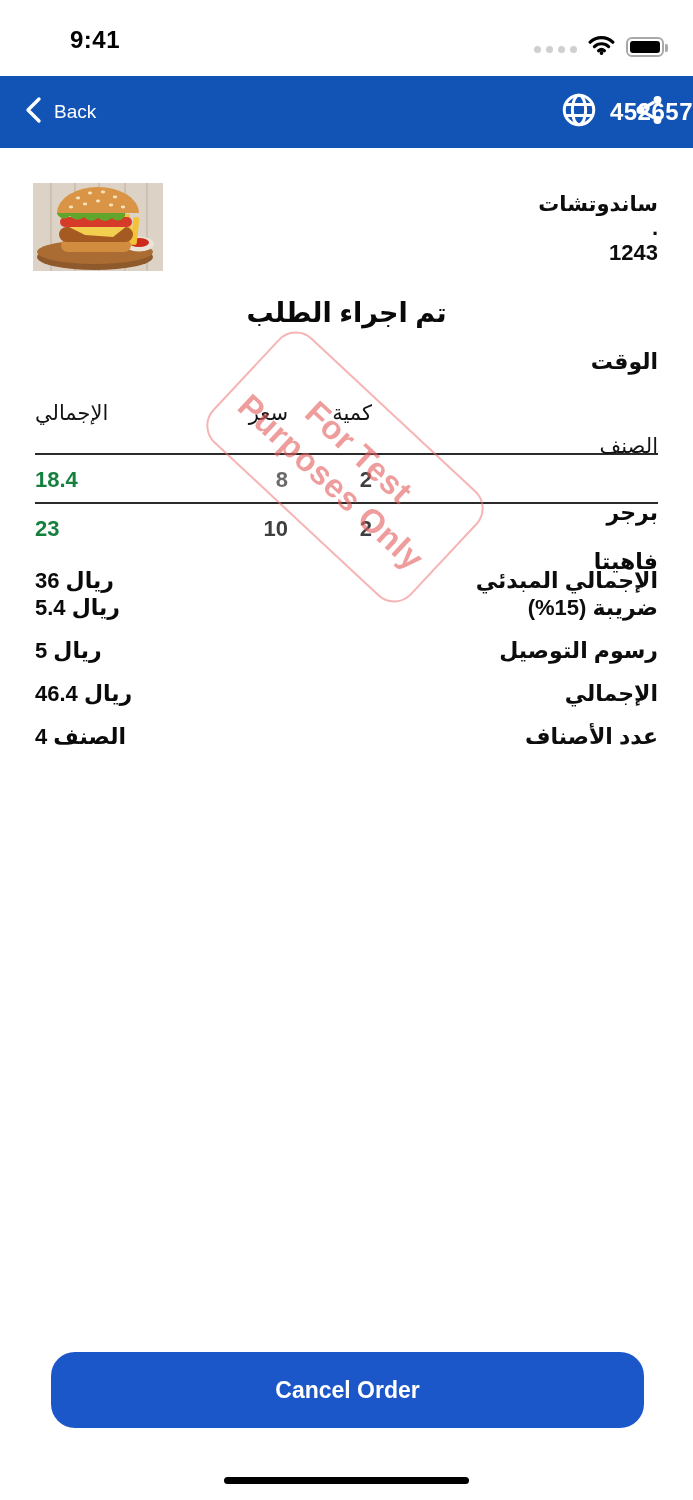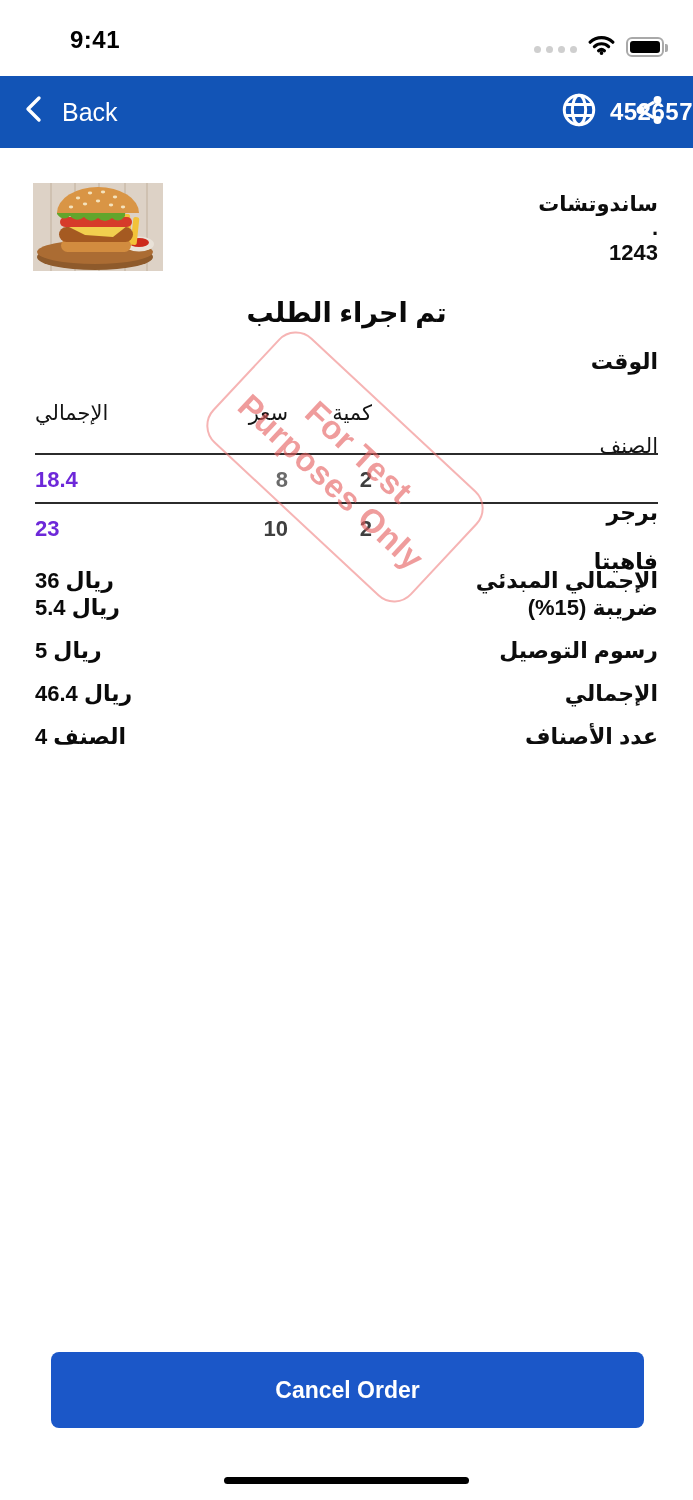--- a/index.html
+++ b/index.html
@@ -13,21 +13,21 @@
   .status-bar { position:absolute; top:0; left:0; width:693px; height:76px; background:#fff;margin-left:13px; }
   .status-time { position:absolute; left:57px; top:26px; font-size:24px; font-weight:700; color:#000; letter-spacing:.5px; }
   .status-icons { position:absolute; right:42px; top:35px; display:flex; align-items:center; gap:11px; }
   .cell-dots { display:flex; gap:5px; align-items:center; margin-top:4px; }
   .cell-dots i { width:7px; height:7px; border-radius:50%; background:#cfcfcf; display:block; }
   .battery { position:relative; width:38px; height:20px; border:2px solid #a9a9a9; border-radius:6px; }
   .battery .fill { position:absolute; left:2px; top:2px; right:2px; bottom:2px; background:#000; border-radius:3px; }
   .battery .nub { position:absolute; right:-6px; top:5px; width:3px; height:8px; background:#a9a9a9; border-radius:0 2px 2px 0; }
   
   .navbar { position:absolute; top:76px; left:0; width:693px; height:72px; background:#1254b6; display:flex; align-items:center; padding:0 24px; }
-  .back-btn { display:flex; align-items:center; gap:20px; color:#fff; font-size:25px; cursor:pointer; }
+  .back-btn { display:flex; align-items:center; gap:12px; color:#fff; font-size:19px; cursor:pointer; }
   .nav-title { position:absolute; left:0; right:0; text-align:right; color:#fff; font-size:24px; font-weight:700; letter-spacing:.5px; pointer-events:none; }
   .nav-actions { margin-left:auto; display:flex; align-items:center; gap:30px; z-index:2; }
   .icon-btn { width:40px; height:40px; display:flex; align-items:center; justify-content:center; cursor:pointer; }
   
   .content { position:absolute; top:148px; left:0; width:693px; }
   .product-header { margin:35px 35px 0 33px; display:flex; justify-content:space-between; align-items:flex-start; }
   .product-image { width:130px; height:88px; display:block; }
   .product-info { text-align:right; direction:rtl; padding-top:8px; }
   .product-name { font-size:21px; font-weight:600; color:#0d0d0d; line-height:26px;text-align:center; }
   .product-dot { font-size:22px; font-weight:700; color:#0d0d0d; line-height:22px; }
@@ -42,41 +42,41 @@
   .t-head { margin-bottom:0; }
   .t-cell { position:absolute; top:0; white-space:nowrap; font-size:22px; }
   .c-item  { right:0;margin-top:33px; }
   .c-qty   { right:286px; }
   .c-price { right:370px; }
   .c-total { left:0; }
   .t-head .t-cell { font-weight:400; color:#141414; font-size:21px; }
   .t-divider { border:none; border-top:2px solid #2b2b2b; margin:25px 0 0; }
   .t-body .t-row { padding:0; margin-top:12px; }
   .t-body .c-item { font-weight:700; color:#0a0a0a; }
-  .t-body .c-total { font-weight:700; color:#6d28d9; }
+  .t-body .c-total { font-weight:700; color:#15803d; }
   .t-body .c-qty { font-weight:600; color:#3f3f3f; }
   .t-body .c-price { font-weight:600; color:#3f3f3f; }
   .t-body .row-0 .c-price { color:#6a6a6a; }
   .t-divider.mid { margin-top:8px; }
   
   .summary { margin:25px 35px 0; direction:rtl; }
   .summary-row { display:flex; justify-content:space-between; align-items:baseline; margin-top:17px; }
   .summary-row.first { margin-top:0; }
   .summary-row.tight { margin-top:1px; }
   .summary-label { font-size:22px; font-weight:600; color:#0d0d0d; }
   .summary-value { direction:ltr; font-size:22px; font-weight:700; color:#0a0a0a; }
   
   .watermark { position:absolute; left:209px; top:395px; width:272px; height:144px;
     border:2.5px solid rgba(238,118,118,.55); border-radius:24px;
     transform:rotate(43deg); display:flex; flex-direction:column; align-items:center; justify-content:center;
     pointer-events:none; z-index:5; }
   .watermark span { font-size:33px; font-weight:600; color:rgba(229,96,96,.62); line-height:41px; letter-spacing:.5px; white-space:nowrap; }
   
   .cancel-btn { position:absolute; left:51px; top:1352px; width:593px; height:76px;
-    background:#1b57c8; border:none; border-radius:8px; color:#fff;
+    background:#1b57c8; border:none; border-radius:24px; color:#fff;
     font-family:"Liberation Sans","DejaVu Sans",sans-serif; font-size:23px; font-weight:700;
     display:flex; align-items:center; justify-content:center; cursor:pointer; }
   .home-indicator { position:absolute; left:224px; top:1477px; width:245px; height:7px; background:#000; border-radius:4px; }
 </style>
 </head>
 <body>
 
 <div class="status-bar">
   <div class="status-time">9:41</div>
   <div class="status-icons">

